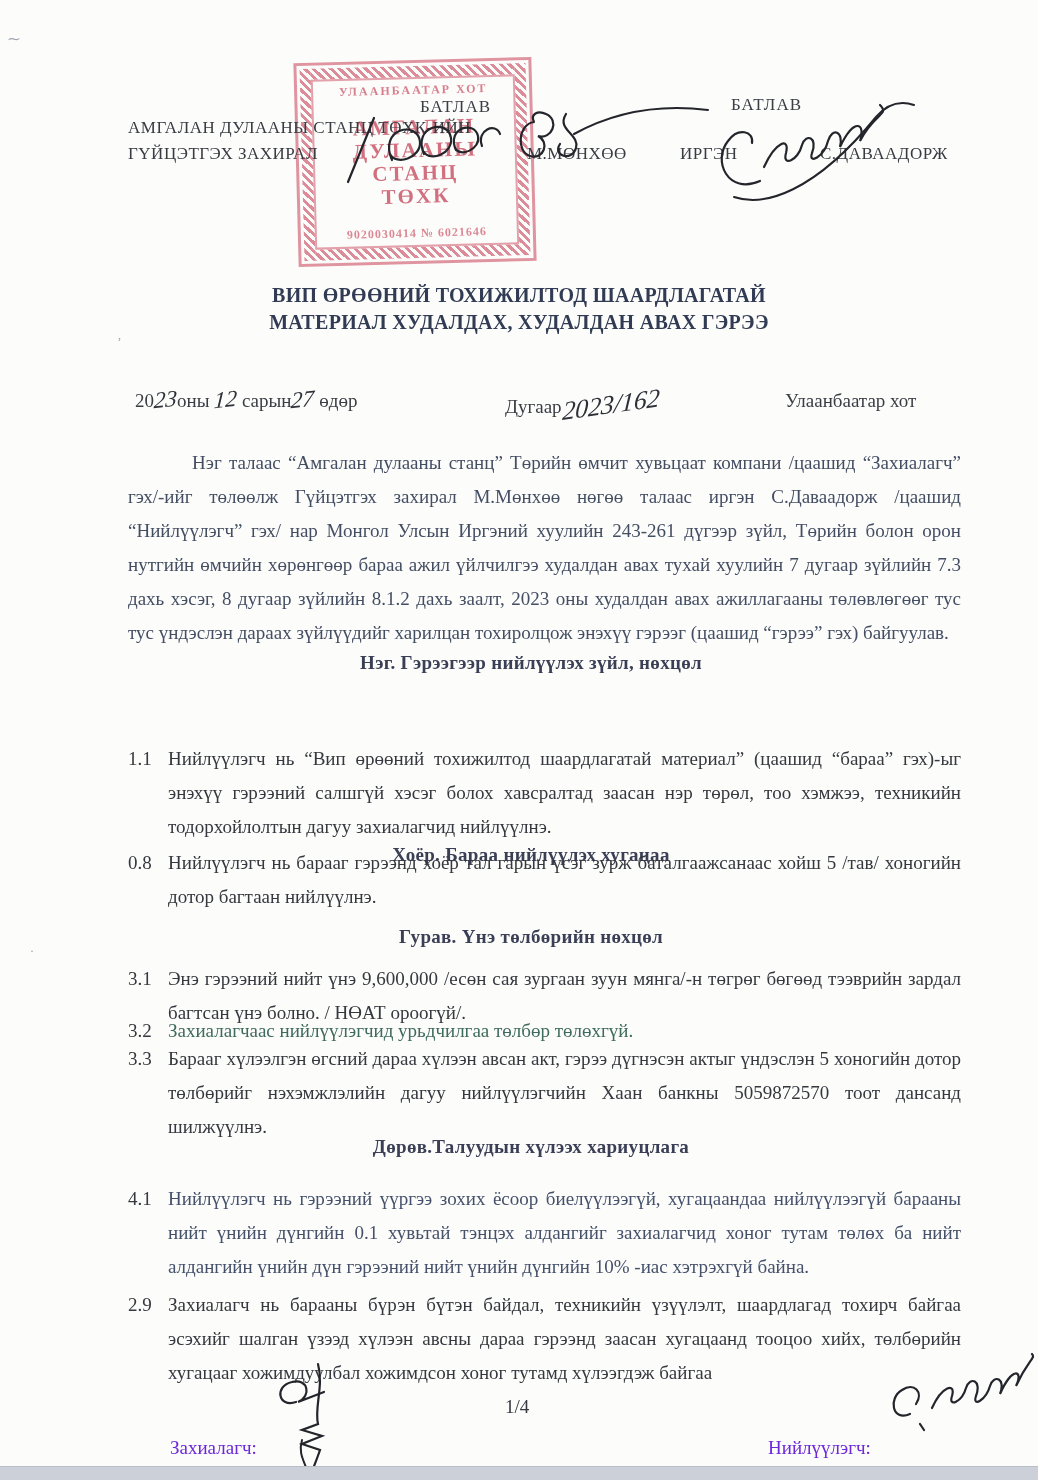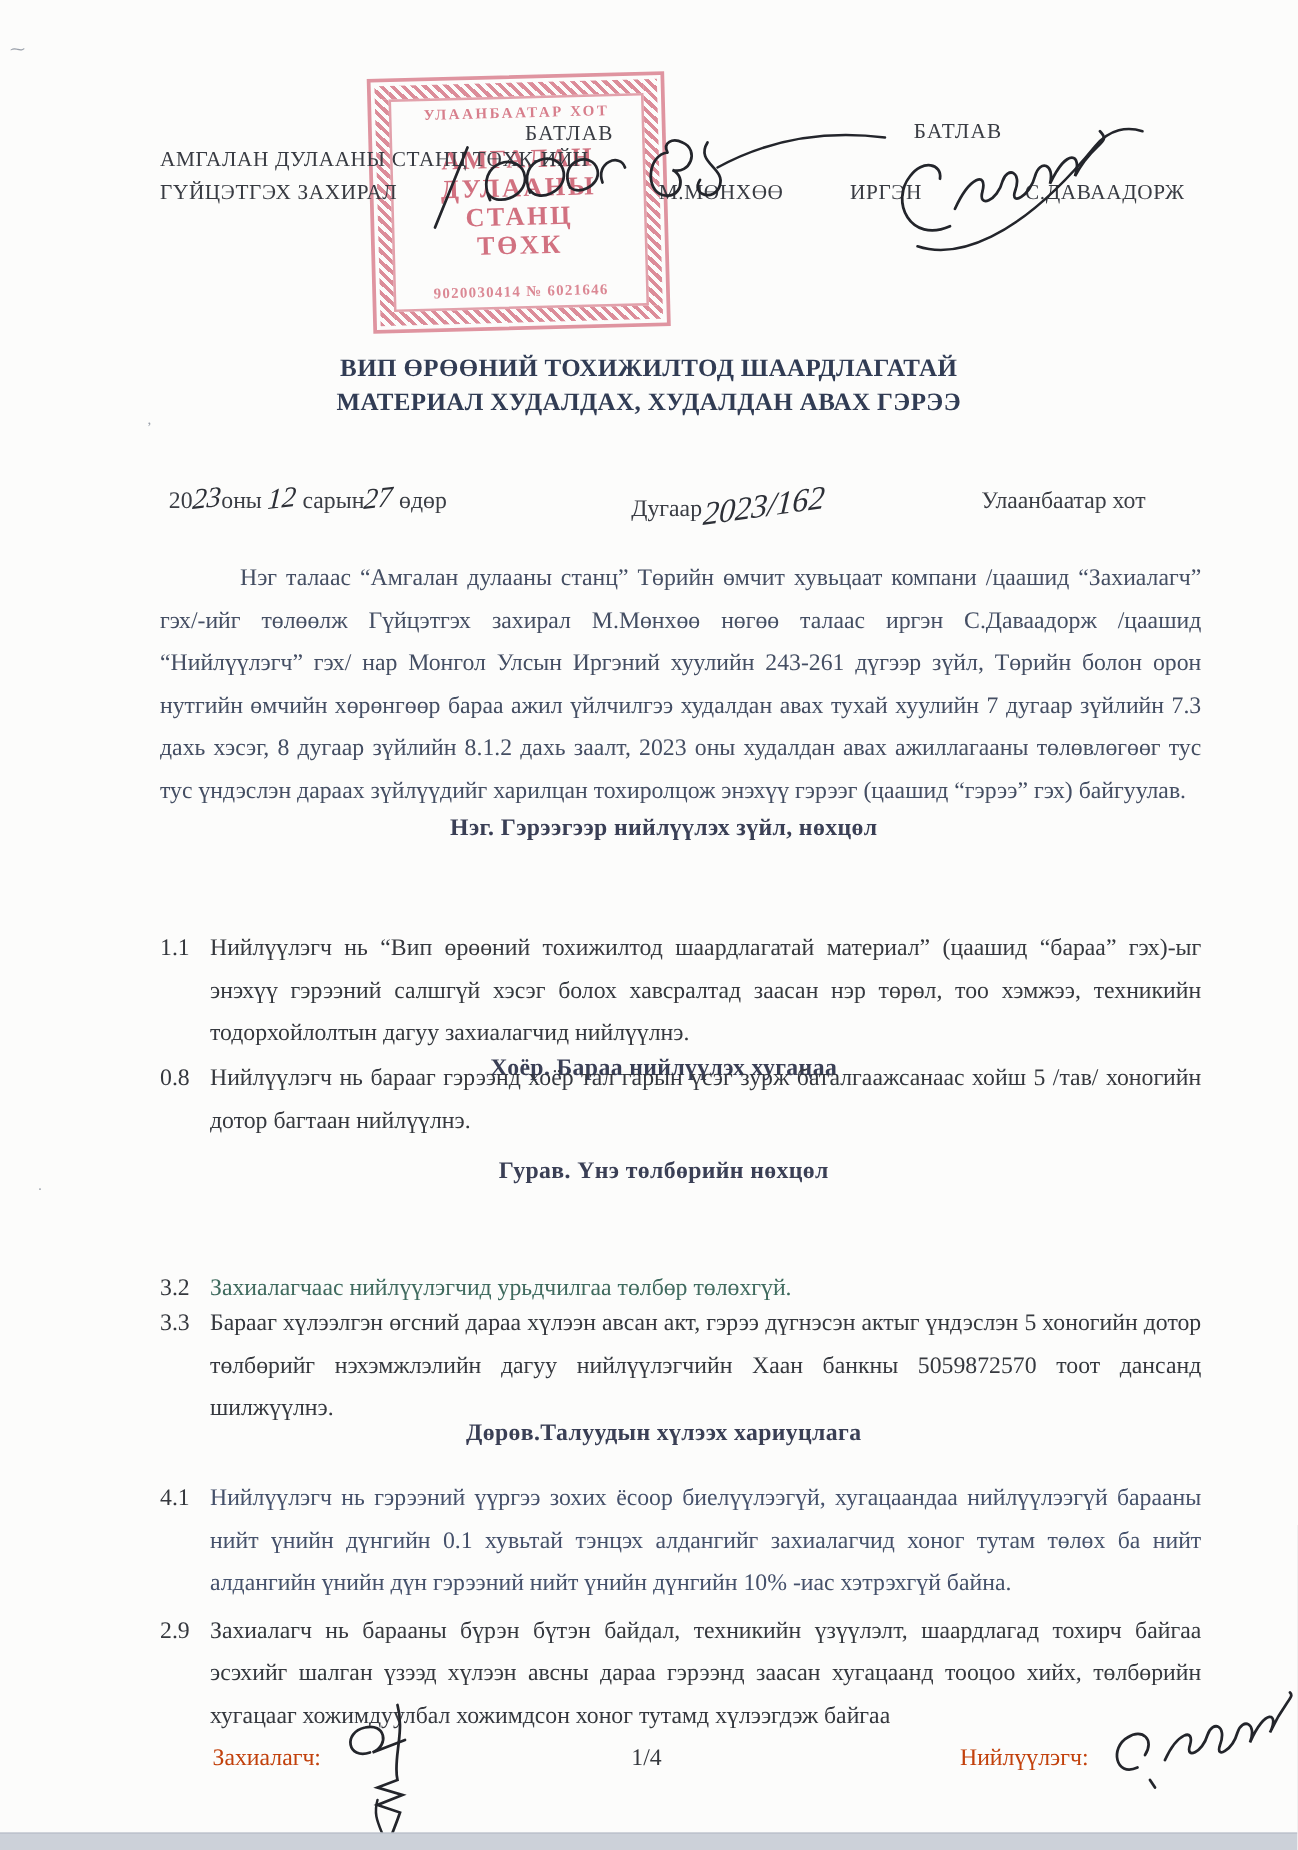--- a/index.html
+++ b/index.html
@@ -44,21 +44,21 @@
   .hw-num{font-style:italic;color:#2d3037;display:inline-block;transform:rotate(-8deg) skewX(-12deg);font-size:26px;}
   
   .preamble{left:128px;top:446px;width:833px;font-size:19px;line-height:34px;text-align:justify;text-indent:64px;color:#444e63;}
   .sec-head{width:1038px;left:0;text-align:center;font-weight:bold;font-size:19px;color:#3a3f55;letter-spacing:.3px;padding-left:12px;}
   .clause{left:128px;width:833px;display:flex;font-size:19px;line-height:34px;}
   .clause .num{flex:0 0 40px;color:#35383e;}
   .clause .txt{flex:1;text-align:justify;}
   .tint-teal{color:#3f6a5e;}
   .tint-blue{color:#45516b;}
   
-  .footer-label{font-size:19px;color:#c2410c;}
+  .footer-label{font-size:19px;color:#6d28d9;margin-top:41px;}
   .page-num{font-size:19px;color:#35383e;}
   .sig path{fill:none;stroke:#23252b;stroke-linecap:round;}
   
   .speck{color:#9aa0aa;font-size:12px;}
   .bottom-strip{left:0;bottom:0;width:1038px;height:13px;background:#ccd1d9;border-top:1px solid #b9bfc9;}
 </style>
 </head>
 <body>
 
 <div class="page">
@@ -134,20 +134,24 @@
     <div class="txt">Нийлүүлэгч нь “Вип өрөөний тохижилтод шаардлагатай материал” (цаашид “бараа” гэх)-ыг энэхүү гэрээний салшгүй хэсэг болох хавсралтад заасан нэр төрөл, тоо хэмжээ, техникийн тодорхойлолтын дагуу захиалагчид  нийлүүлнэ.</div>
   </div>
 
   <div class="abs sec-head" style="top:844px;">Хоёр. Бараа  нийлүүлэх хугацаа</div>
   <div class="abs clause" style="top:846px;">
     <span class="num">0.8</span>
     <div class="txt">Нийлүүлэгч нь барааг гэрээнд хоёр тал гарын үсэг зурж баталгаажсанаас хойш 5 /тав/ хоногийн дотор багтаан нийлүүлнэ.</div>
   </div>
 
   <div class="abs sec-head" style="top:926px;">Гурав. Үнэ төлбөрийн нөхцөл</div>
+  <div class="abs clause" style="top:962px;">
+    <span class="num">3.1</span>
+    <div class="txt">Энэ гэрээний нийт үнэ 9,600,000 /есөн сая зургаан зуун мянга/-н төгрөг бөгөөд тээврийн зардал  багтсан үнэ болно.  / НӨАТ ороогүй/.</div>
+  </div>
   <div class="abs clause tint-teal" style="top:1014px;">
     <span class="num">3.2</span>
     <div class="txt">Захиалагчаас нийлүүлэгчид урьдчилгаа төлбөр төлөхгүй.</div>
   </div>
   <div class="abs clause" style="top:1042px;">
     <span class="num">3.3</span>
     <div class="txt">Барааг хүлээлгэн өгсний дараа хүлээн авсан акт, гэрээ дүгнэсэн актыг үндэслэн 5 хоногийн дотор төлбөрийг нэхэмжлэлийн дагуу нийлүүлэгчийн Хаан банкны 5059872570 тоот дансанд шилжүүлнэ.</div>
   </div>
 
   <div class="abs sec-head" style="top:1136px;">Дөрөв.Талуудын хүлээх хариуцлага</div>

